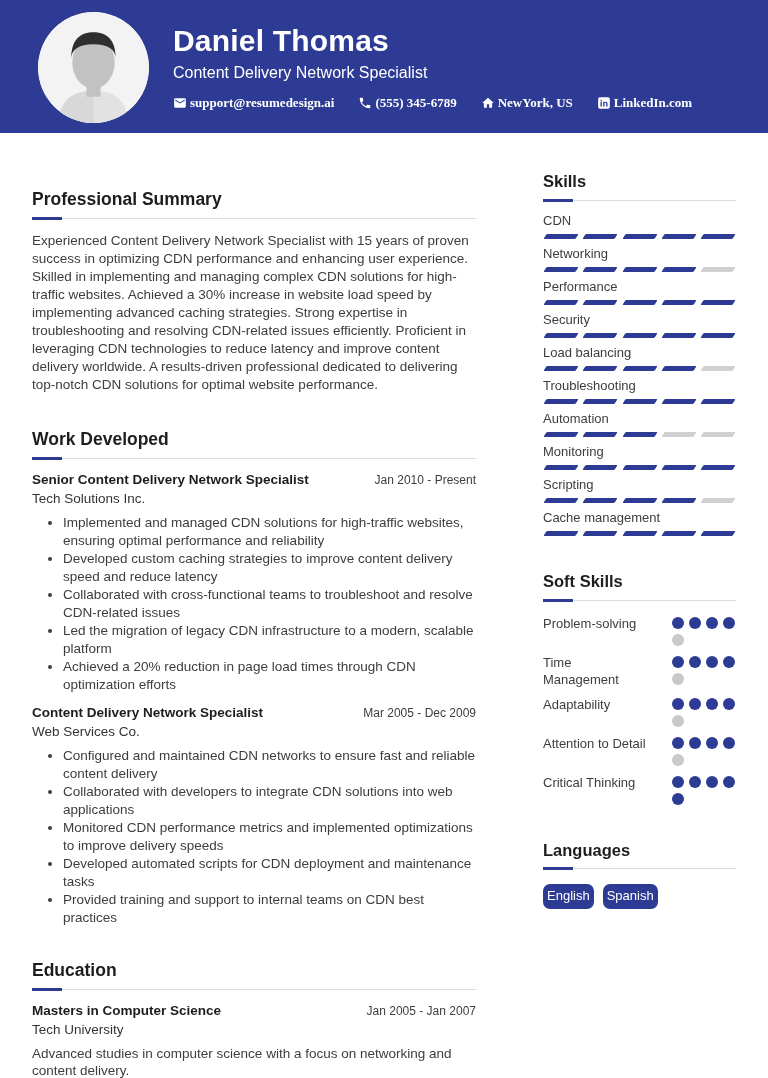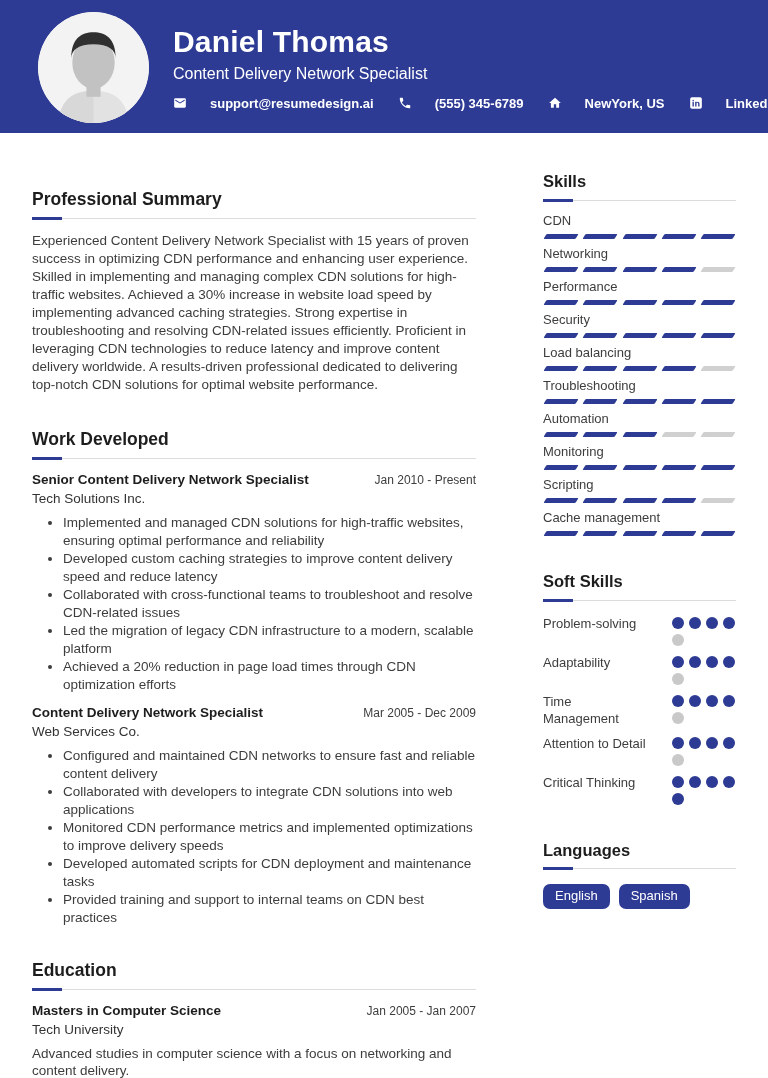--- a/index.html
+++ b/index.html
@@ -20,21 +20,21 @@
   .avatar {
     width: 111px; height: 111px; border-radius: 50%;
     overflow: hidden; flex-shrink: 0; background: #f3f3f3;
     margin-top: 2px;
   }
   .avatar svg { display: block; width: 100%; height: 100%; }
   .hero-text { margin-left: 24px; color: #ffffff; margin-top: 2px; }
   .hero-name { font-size: 30px; font-weight: bold; line-height: 1.1; letter-spacing: .2px; }
   .hero-title { font-size: 16px; margin-top: 7px; }
   .contacts { display: flex; align-items: center; gap: 24px; margin-top: 13px; font-size: 13px; font-weight: bold; }
-  .contact { display: flex; align-items: center; gap: 23px; white-space: nowrap; }
+  .contact { display: flex; align-items: center; gap: 3px; white-space: nowrap; font-family: Liberation Serif, serif; }
   .cicon { width: 14px; height: 14px; display: inline-flex; }
   .cicon svg { width: 14px; height: 14px; }
 
   
   .columns { display: flex; padding: 0 32px; }
   .col-left  { width: 444px; }
   .col-gap   { width: 67px; flex-shrink: 0; }
   .col-right { width: 193px; }
 
   section h2 {
@@ -83,21 +83,21 @@
   .soft-row:first-child { margin-top: 14px; }
   .soft-name { width: 104px; font-size: 13px; line-height: 17px; color: #3d3d3d; }
   .dots { width: 64px; display: flex; flex-wrap: wrap; gap: 5px; align-content: flex-start; padding-top: 2px; }
   .dot { width: 12px; height: 12px; border-radius: 50%; background: #2d3b94; }
   .dot.empty { background: #c9c9c9; }
 
   .sec-lang { margin-top: 36px; }
   .langs { display: flex; gap: 9px; margin-top: 15px; }
   .badge {
     background: #2d3b94; color: #ffffff; font-size: 13px;
-    padding: 5px 12px; border-radius: 7px; line-height: 1.15;
+    padding: 5px 4px; border-radius: 7px; line-height: 1.15;
   }
 </style>
 </head>
 <body>
 
 <div class="page">
 
   <header class="hero">
     <div class="avatar">
       <svg viewBox="0 0 110 110">
@@ -334,31 +334,31 @@
               <div class="soft-name">Problem-solving</div>
               <div class="dots">
                 <span class="dot"></span>
                 <span class="dot"></span>
                 <span class="dot"></span>
                 <span class="dot"></span>
                 <span class="dot empty"></span>
               </div>
             </div>
             <div class="soft-row">
+              <div class="soft-name">Time Management</div>
+              <div class="dots">
+                <span class="dot"></span>
+                <span class="dot"></span>
+                <span class="dot"></span>
+                <span class="dot"></span>
+                <span class="dot empty"></span>
+              </div>
+            </div>
+            <div class="soft-row">
               <div class="soft-name">Adaptability</div>
-              <div class="dots">
-                <span class="dot"></span>
-                <span class="dot"></span>
-                <span class="dot"></span>
-                <span class="dot"></span>
-                <span class="dot empty"></span>
-              </div>
-            </div>
-            <div class="soft-row">
-              <div class="soft-name">Time Management</div>
               <div class="dots">
                 <span class="dot"></span>
                 <span class="dot"></span>
                 <span class="dot"></span>
                 <span class="dot"></span>
                 <span class="dot empty"></span>
               </div>
             </div>
             <div class="soft-row">
               <div class="soft-name">Attention to Detail</div>

